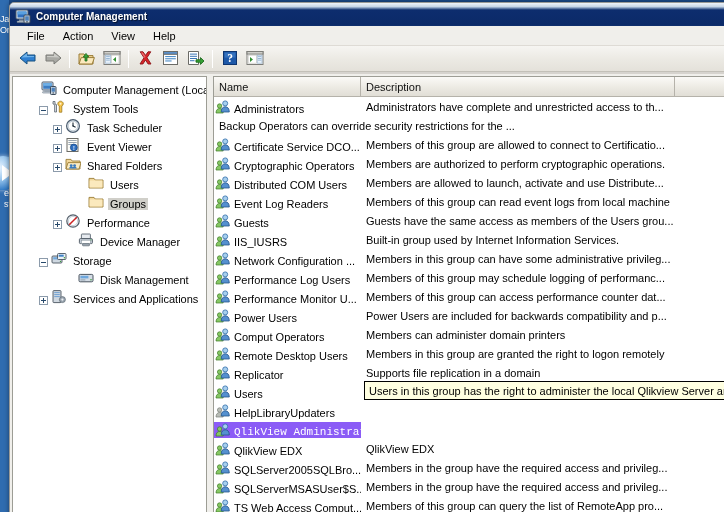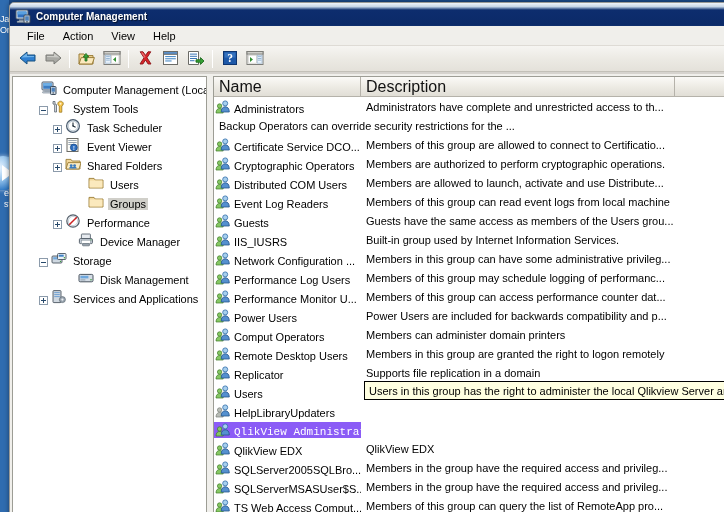--- a/index.html
+++ b/index.html
@@ -175,21 +175,21 @@
     overflow: hidden;
   }
   #list-header {
     display: flex; height: 20px;
     background: linear-gradient(180deg,#f4f3ef 0%, #e6e4dd 55%, #dedbd3 100%);
     border-bottom: 1px solid #b5b2aa;
   }
   .col-head {
     display: flex; align-items: center;
     padding-left: 5px;
-    font-size: 16px; color: #111;
+    font-size: 11px; color: #111;
     border-right: 1px solid #b5b2aa;
     background: linear-gradient(180deg,#fbfaf7 0%, #eceae3 55%, #e1ded6 100%);
     cursor: default;
     overflow: hidden; white-space: nowrap;
   }
   #col-name  { width: 147px; flex: 0 0 147px; }
   #col-desc  { width: 314px; flex: 0 0 314px; }
   #col-extra { flex: 1 1 auto; border-right: none; }
 
   #list-body { position: absolute; left: 0; right: 0; top: 20px; bottom: 0; overflow: hidden; }

